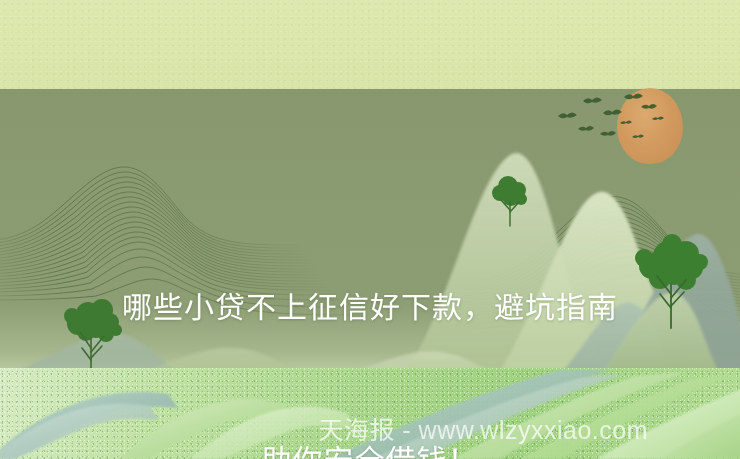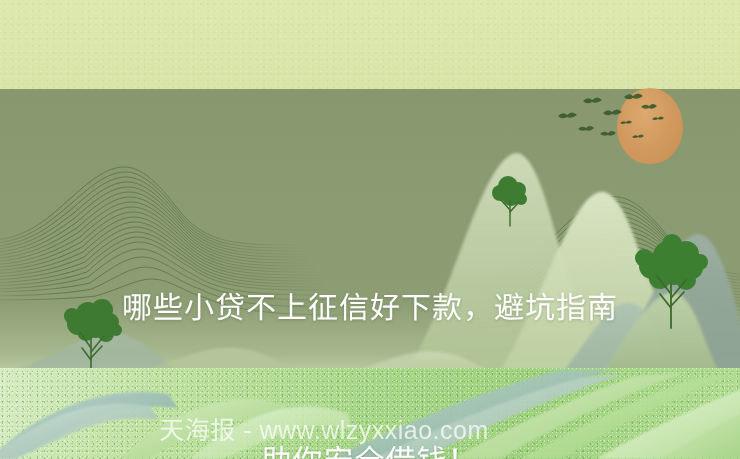--- a/index.html
+++ b/index.html
@@ -145,21 +145,21 @@
     white-space: pre;
   }
   .headline .ln { display: block; }
 
   
   .watermark {
     position: absolute;
     left: 0;
     top: 415px;
     width: 648px;
-    text-align: center;
+    text-align: right;
     font-size: 25px;
     line-height: 30px;
     color: rgba(255,255,255,.72);
     letter-spacing: .5px;
     white-space: pre;
     pointer-events: none;
   }
 </style>
 </head>
 <body>

